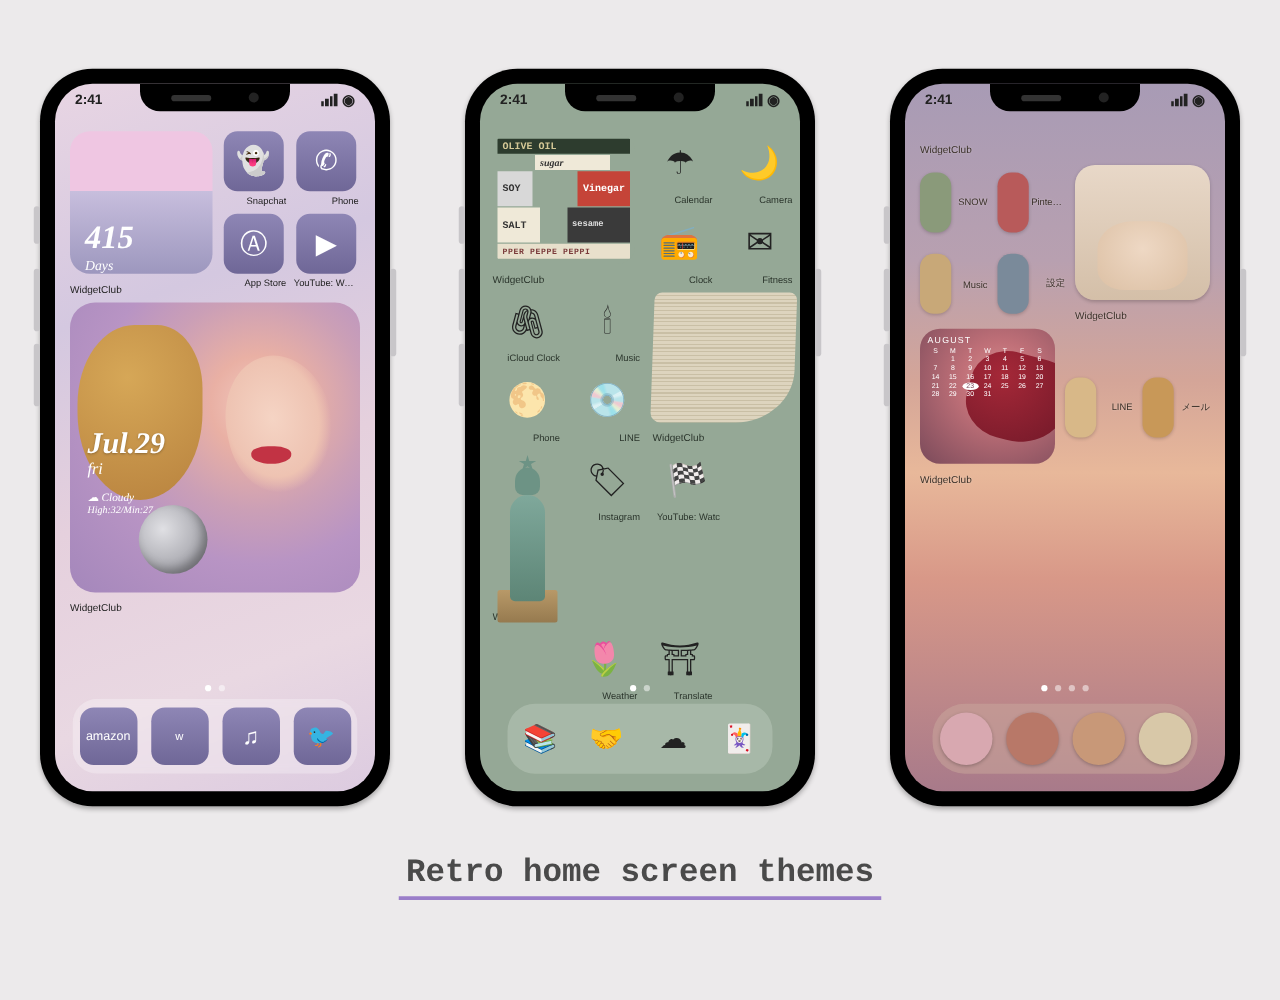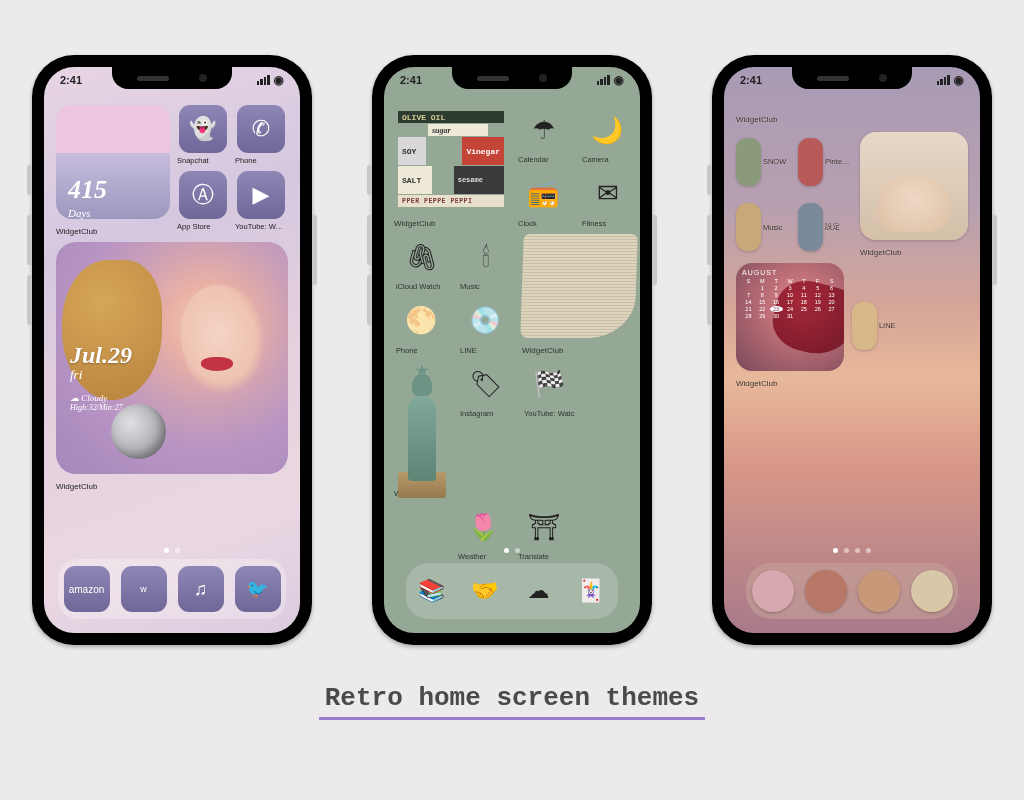--- a/index.html
+++ b/index.html
@@ -63,21 +63,21 @@
   .w-num { font-size:26px; font-family:cursive; font-weight:700; }
   .w-days{ font-size:11px; font-family:cursive; margin-top:2px; }
   .col-icons { display:flex; flex-direction:column; gap:6px; }
   .irow { display:flex; gap:8px; }
   .app { width:50px; display:flex; flex-direction:column; align-items:center; gap:3px; }
   .icon {
     width:48px; height:48px; border-radius:11px;
     display:flex; align-items:center; justify-content:center;
     font-size:22px; color:#fff;
   }
-  .lbl { font-size:7.5px; text-align:left; white-space:nowrap; overflow:hidden; width:52px; text-overflow:ellipsis; }
+  .lbl { font-size:7.5px; text-align:right; white-space:nowrap; overflow:hidden; width:52px; text-overflow:ellipsis; }
   .i-purple { background:linear-gradient(#8e86b5,#6f6797); }
   .widget-lg {
     width:232px; height:232px; border-radius:20px; margin-top:6px;
     background: radial-gradient(circle at 65% 35%,#f2c9bf 0%,#e9b0a4 18%,#cb9fb6 40%,#b894c4 60%,#a487bb 100%);
     position:relative; overflow:hidden;
   }
   .face { position:absolute; right:22px; top:42px; width:85px; height:110px;
     background:radial-gradient(ellipse at 45% 45%,#f5d4c4 0%,#eec3b2 55%,transparent 70%);
     border-radius:50% 50% 45% 45%; transform:rotate(-12deg); }
   .lips { position:absolute; right:55px; top:115px; width:32px; height:14px; background:#c23344; border-radius:50% 50% 60% 60%; }
@@ -324,21 +324,21 @@
               <div class="app2">
   <div class="icon2">✉</div>
   <div class="lbl">Fitness</div>
               </div>
             </div>
         </div>
         <div style="display:flex;gap:8px;margin-top:6px;">
           <div id="p2r3" style="display:grid;grid-template-columns:56px 56px;gap:6px 8px;">
               <div class="app2">
   <div class="icon2">🖇</div>
-  <div class="lbl">iCloud Watch</div>
+  <div class="lbl">iCloud Clock</div>
               </div>
               <div class="app2">
   <div class="icon2">🕯</div>
   <div class="lbl">Music</div>
               </div>
               <div class="app2">
   <div class="icon2">🌕</div>
   <div class="lbl">Phone</div>
               </div>
               <div class="app2">
@@ -490,20 +490,24 @@
                   <span class="">31</span>
                 </div>
             </div>
             <div class="wlabel lbl">WidgetClub</div>
           </div>
           <div id="p3r3" style="display:grid;grid-template-columns:54px 54px;gap:6px 8px;">
               <div class="app3">
   <div class="icon3" style="background:#d8b888"></div>
   <div class="lbl">LINE</div>
               </div>
+              <div class="app3">
+  <div class="icon3" style="background:#c89858"></div>
+  <div class="lbl">メール</div>
+              </div>
             </div>
         </div>
       </div>
       <div class="pdots">
           <i class="on"></i>
           <i></i>
           <i></i>
           <i></i>
         </div>
       <div class="dock3" id="dock3">

